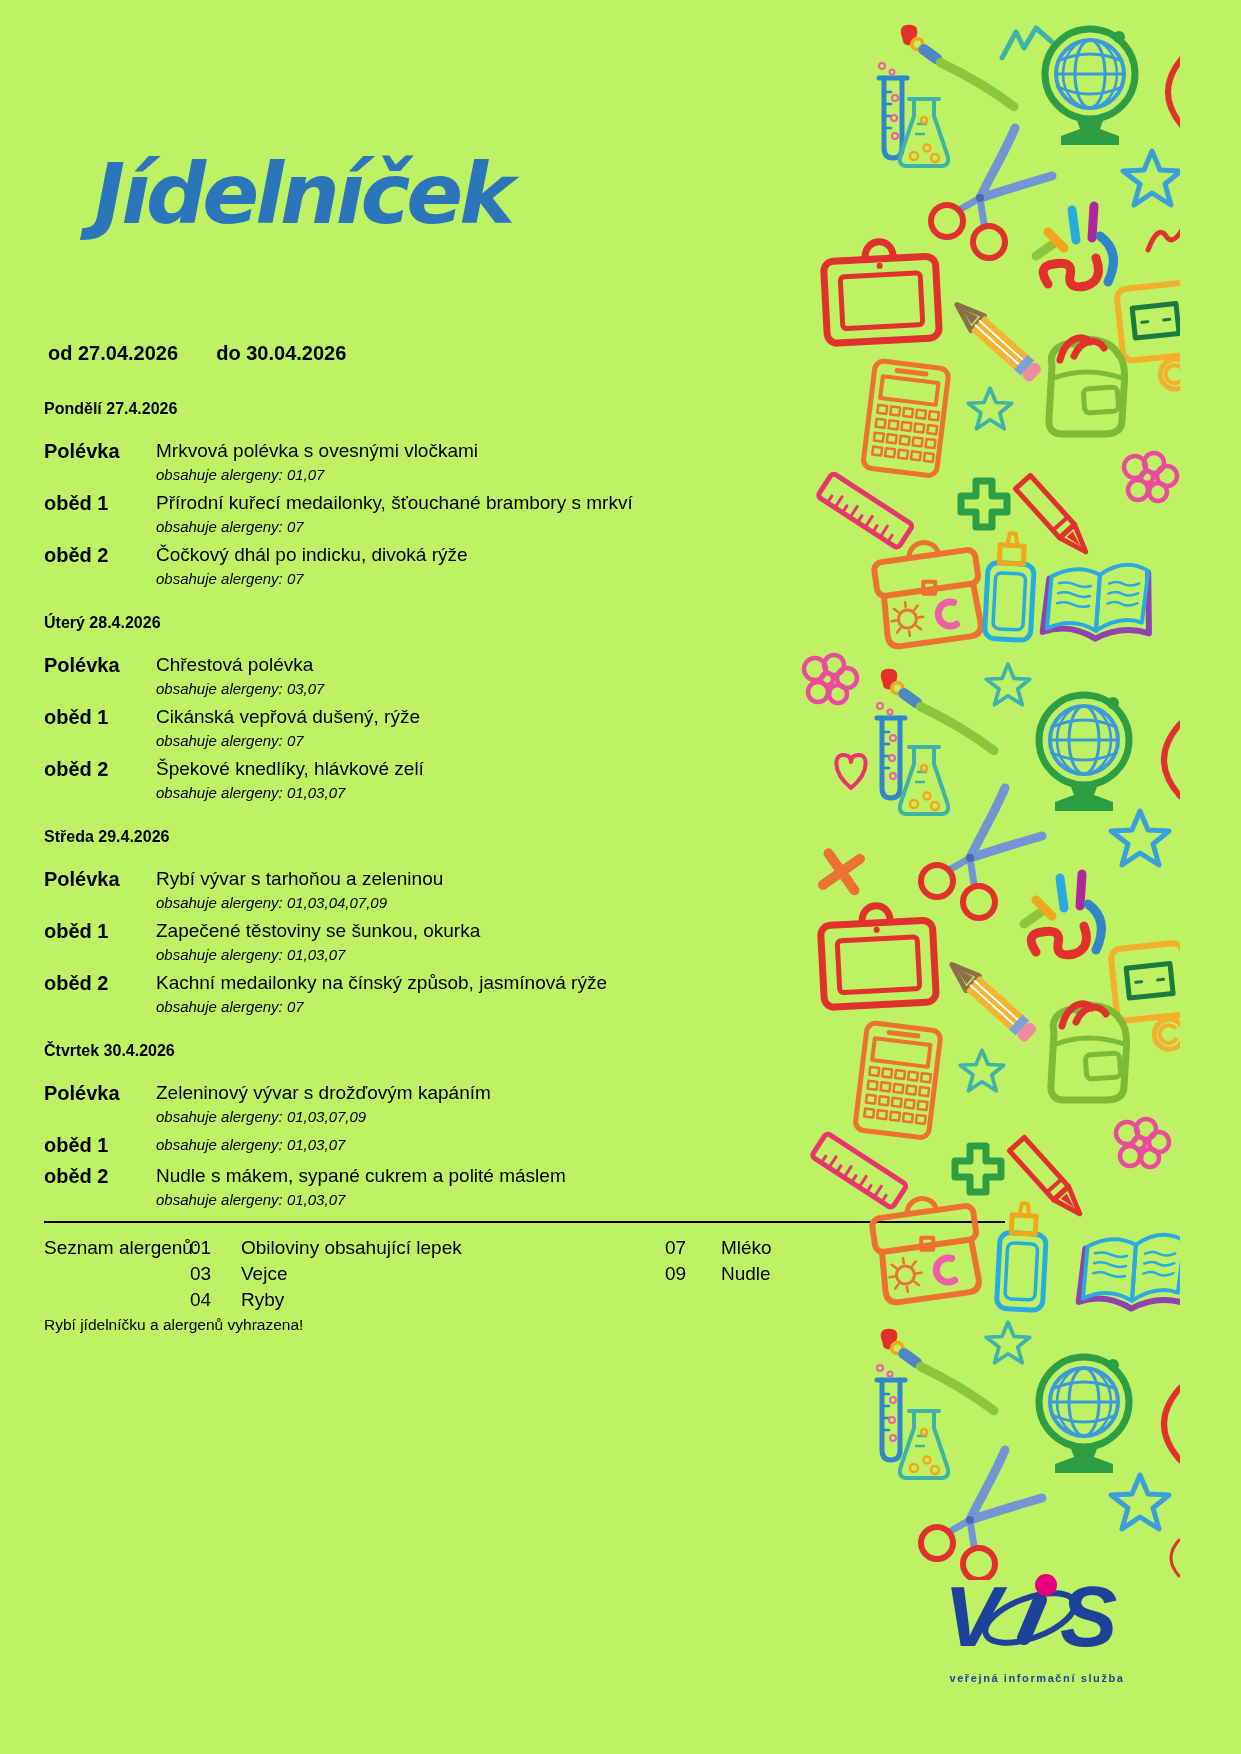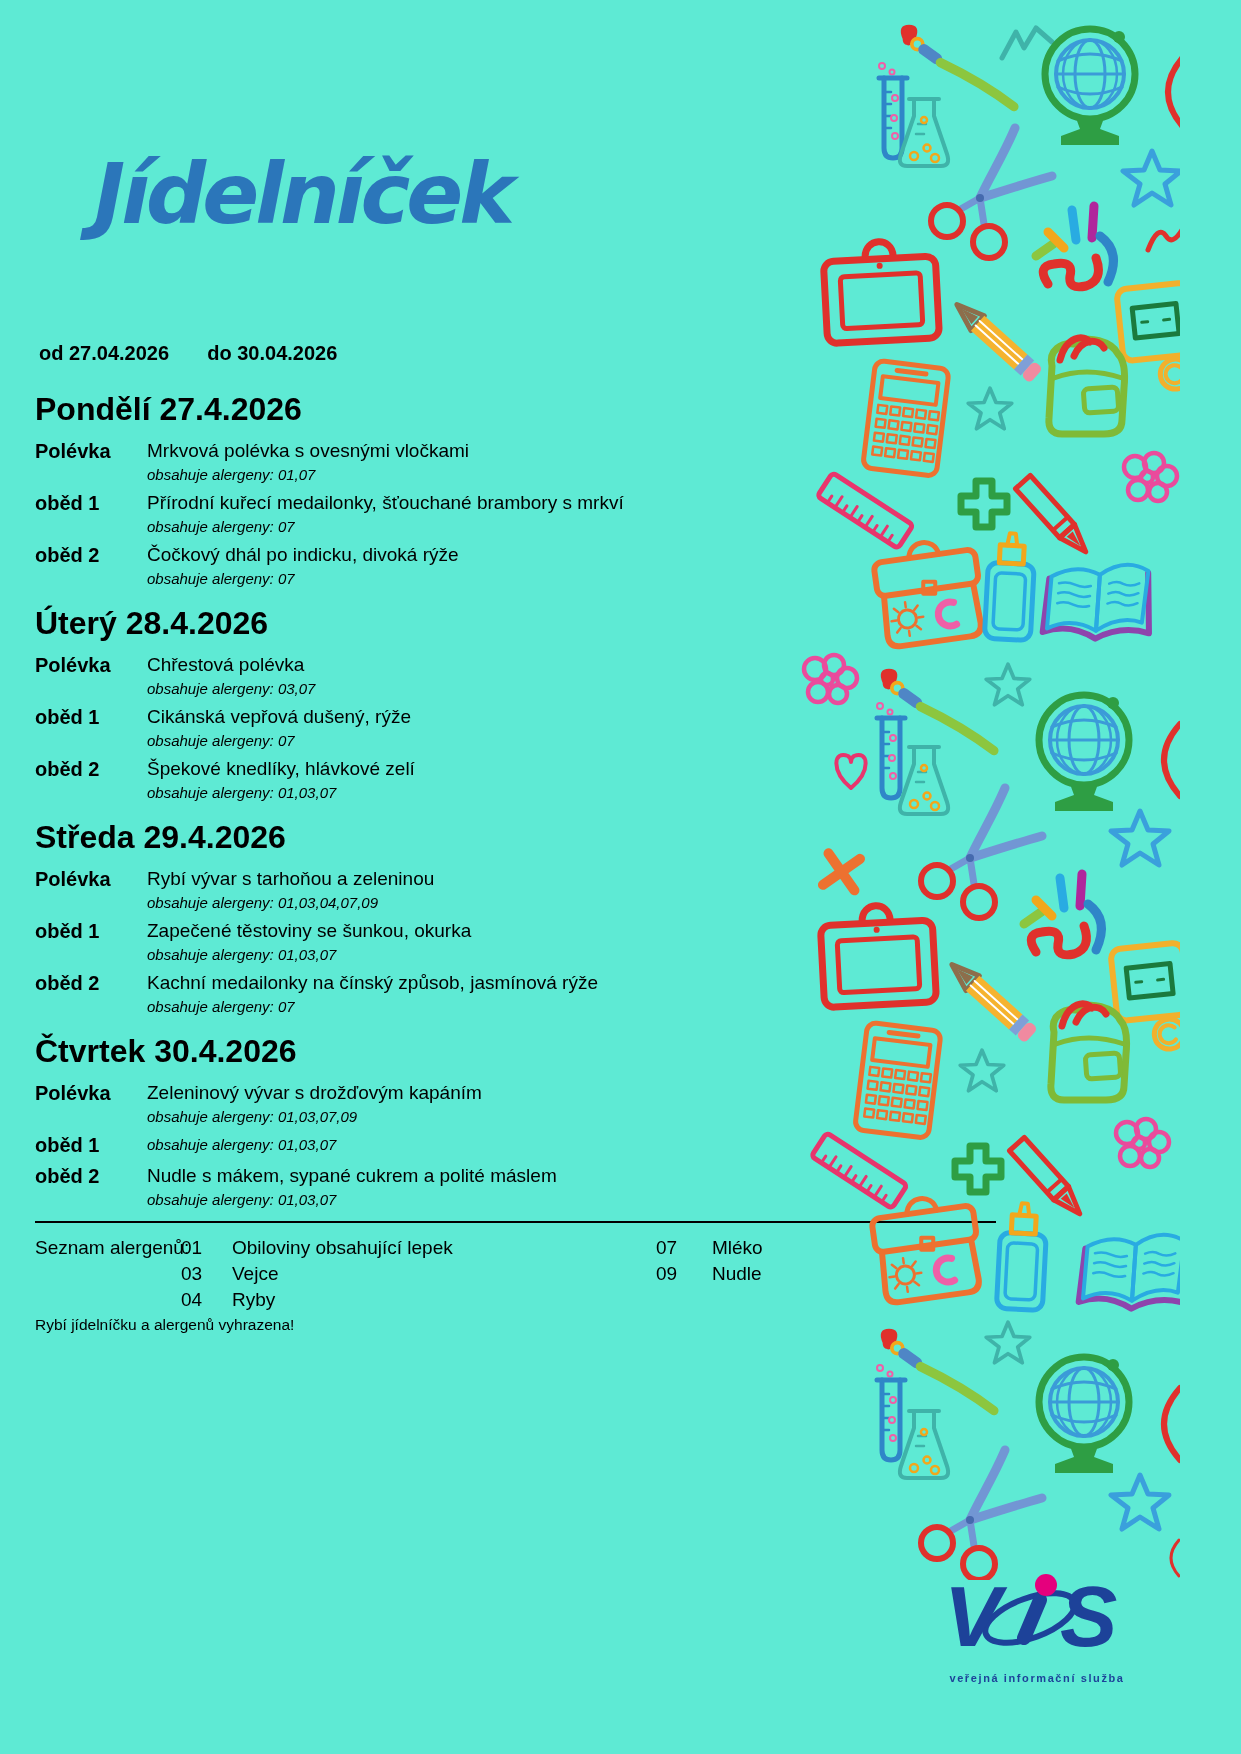--- a/index.html
+++ b/index.html
@@ -1,29 +1,29 @@
 <!DOCTYPE html>
 <html><head>
 <meta charset="utf-8">
 <style>
   html,body{margin:0;padding:0;background:#fff;}
   .page{
-    position:relative; width:1241px; height:1754px; background:#5eead4;
+    position:relative; width:1241px; height:1754px; background:#bef264;
     font-family:"Liberation Sans", sans-serif; color:#000; overflow:hidden;
   }
   .title{
     position:absolute; left:94px; top:86px;
     font-family:"DejaVu Sans", sans-serif;
     font-size:84px; font-weight:bold; font-style:italic;
     letter-spacing:-4px; color:#2b76ba; line-height:1.25;
   }
-  .content{position:absolute; left:35px; top:343px; width:961px; z-index:1;}
+  .content{position:absolute; left:44px; top:343px; width:961px; z-index:1;}
   .date-line{font-size:20px; font-weight:bold; line-height:21px; margin:0 0 30px 4px;}
   .date-line .gap{display:inline-block; width:27px;}
-  .day h2{font-size:32px; line-height:30px; font-weight:bold; margin:20px 0 15px;}
+  .day h2{font-size:16px; line-height:30px; font-weight:bold; margin:20px 0 15px;}
   .menu-row{display:flex; margin:0 0 7px;}
   .menu-row .label{width:112px; flex:none; font-weight:bold; font-size:20px; line-height:24px;}
   .menu-row .dish{font-size:19px; line-height:24px;}
   .menu-row .alerg{font-size:15px; line-height:19px; margin-top:2px; font-style:italic;}
   .rule{border:none; border-top:2px solid #000; margin:12px 0 13px; width:961px;}
   .ag-grid{
     display:grid; grid-template-columns:146px 51px 424px 56px 1fr;
     row-gap:2px; font-size:19px; line-height:24px;
   }
   .ag-label{white-space:nowrap;}

